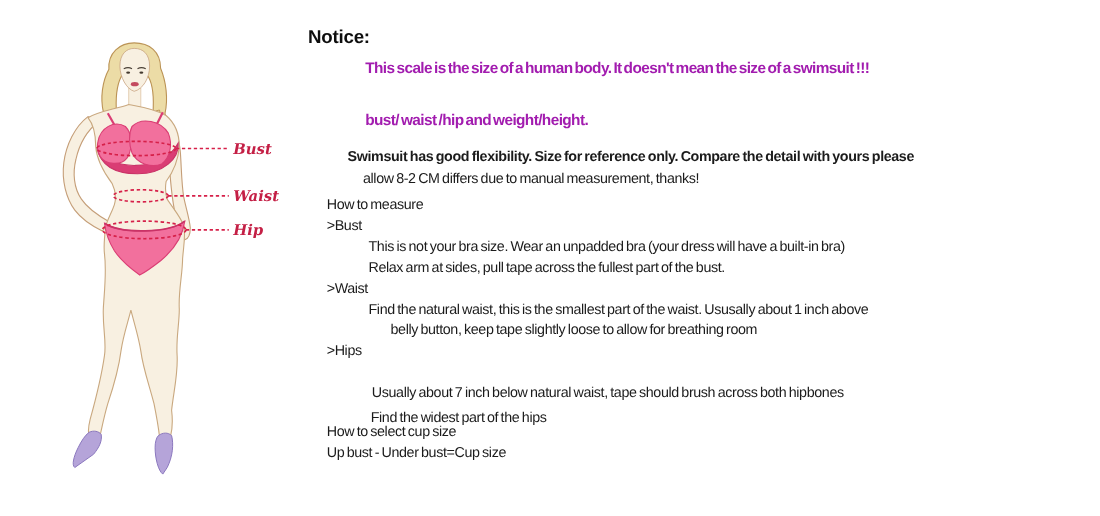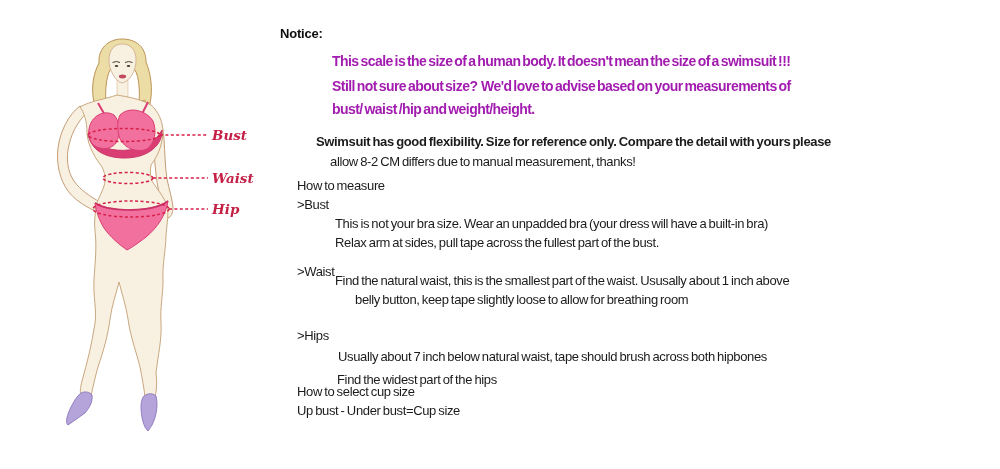--- a/index.html
+++ b/index.html
@@ -23,21 +23,21 @@
     line-height:15px;
   }
   .bold-line {
     font-size:14px;
     font-weight:700;
     letter-spacing:-0.55px;
     word-spacing:-1.5px;
     color:#a21caf;
   }
   .notice-title {
-    font-size:13px;
+    font-size:17px;
     font-weight:700;
     letter-spacing:-0.2px;
     color:#0e0e0e;
   }
   .cup-row { display:flex; gap:19px; }
   .script-label {
     font-family:"DejaVu Serif", serif;
     font-style:italic;
     font-weight:bold;
     font-size:13.5px;
@@ -103,37 +103,36 @@
 
       <text class="script-label" x="212" y="140" fill="#c41f45">Bust</text>
       <text class="script-label" x="212" y="183" fill="#c41f45">Waist</text>
       <text class="script-label" x="212" y="214" fill="#c41f45">Hip</text>
     </svg>
   </div>
 
   <div class="t notice-title" style="left:280px; top:26px;">Notice:</div>
 
   <div class="t bold-line" style="left:332px; top:54px;">This scale is the size of a human body. It doesn't mean the size of a swimsuit !!!</div>
-  <div class="t bold-line" style="left:332px; top:79px;">Still not sure about size?  We'd love to advise based on your measurements of</div>
   <div class="t bold-line" style="left:332px; top:102px;">bust/ waist /hip and weight/height.</div>
 
   <div class="t" style="left:316px; top:134px;font-weight:bold;">Swimsuit has good flexibility. Size for reference only. Compare the detail with yours please</div>
   <div class="t" style="left:330px; top:154px;">allow 8-2 CM differs due to manual measurement, thanks!</div>
 
   <div class="t" style="left:297px; top:178px;">How to measure</div>
 
   <div class="t" style="left:297px; top:197px;">&gt;Bust</div>
   <div class="t" style="left:335px; top:216px;">This is not your bra size. Wear an unpadded bra (your dress will have a built-in bra)</div>
   <div class="t" style="left:335px; top:235px;">Relax arm at sides, pull tape across the fullest part of the bust.</div>
 
-  <div class="t" style="left:297px; top:264px;">&gt;Waist</div>
+  <div class="t" style="left:297px; top:254px;">&gt;Waist</div>
   <div class="t" style="left:335px; top:273px;">Find the natural waist, this is the smallest part of the waist. Ususally about 1 inch above</div>
   <div class="t" style="left:335px; top:292px;padding-left:20px;">belly button, keep tape slightly loose to allow for breathing room</div>
 
-  <div class="t" style="left:297px; top:311px;margin-top:17px;">&gt;Hips</div>
+  <div class="t" style="left:297px; top:311px;">&gt;Hips</div>
   <div class="t" style="left:337px; top:324px;margin-top:48px;">Find the widest part of the hips</div>
   <div class="t" style="left:338px; top:349px;">Usually about 7 inch below natural waist, tape should brush across both hipbones</div>
 
   <div class="t" style="left:297px; top:384px;">How to select cup size</div>
   <div class="t" style="left:297px; top:403px;">Up bust - Under bust=Cup size</div>
 
 
 </div>
 
 </body></html>

